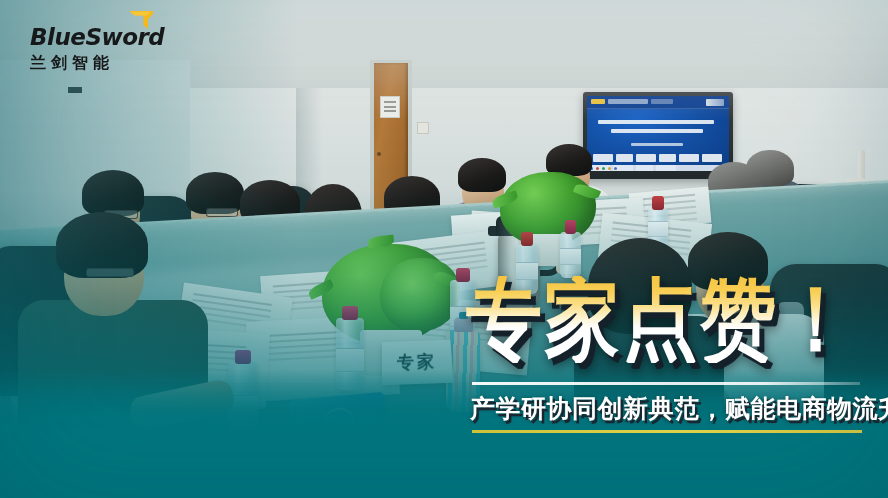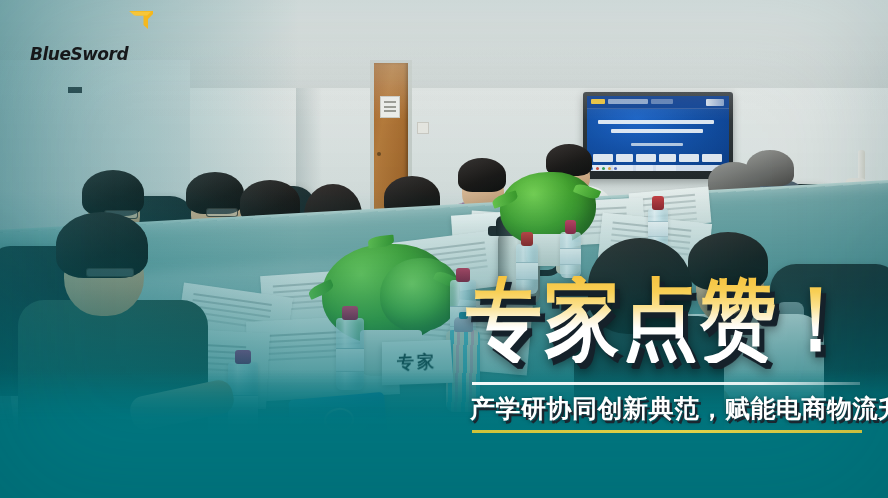--- a/index.html
+++ b/index.html
@@ -636,28 +636,27 @@
   }
 
   
   .logo {
     position: absolute;
     left: 30px; top: 26px;
     z-index: 30;
   }
   .logo-en {
     font-family: "DejaVu Sans", "Liberation Sans", sans-serif;
-    font-size: 17px;
+    font-size: 23px;
     font-weight: 700;
     font-style: italic;
     letter-spacing: -0.5px;
     color: #16181a;
     line-height: 1;
     white-space: nowrap;
-    margin-top: 20px;
   }
   .logo-cn {
     margin-top: 6px;
     font-family: "DejaVu Sans", "Liberation Sans", sans-serif;
     font-size: 16px;
     font-weight: 700;
     letter-spacing: 5px;
     color: #16181a;
     line-height: 1;
     white-space: nowrap;
@@ -957,20 +956,21 @@
     <div class="tint-bottom-solid"></div>
     <div class="vignette"></div>
   </div>
 
   <div class="logo">
     <svg class="logo-accent" viewBox="0 0 26 20">
       <path d="M1 1 H25 L25 4 L20 9 L20 19 L15.5 15 L15.5 5.5 L8 5.5 Z" fill="#f5b81d"></path>
       <path d="M2 1.8 H23 L19.2 5.6 H6.4 Z" fill="#f7c63a"></path>
     </svg>
     <div class="logo-en">BlueSword</div>
+    <div class="logo-cn">兰剑智能</div>
   </div>
 
   <div class="headline-wrap">
     <div class="headline">专家点赞！</div>
     <div class="rule-top"></div>
     <div class="subline">产学研协同创新典范，赋能电商物流升级</div>
     <div class="rule-bottom"></div>
   </div>
 
 </div>

